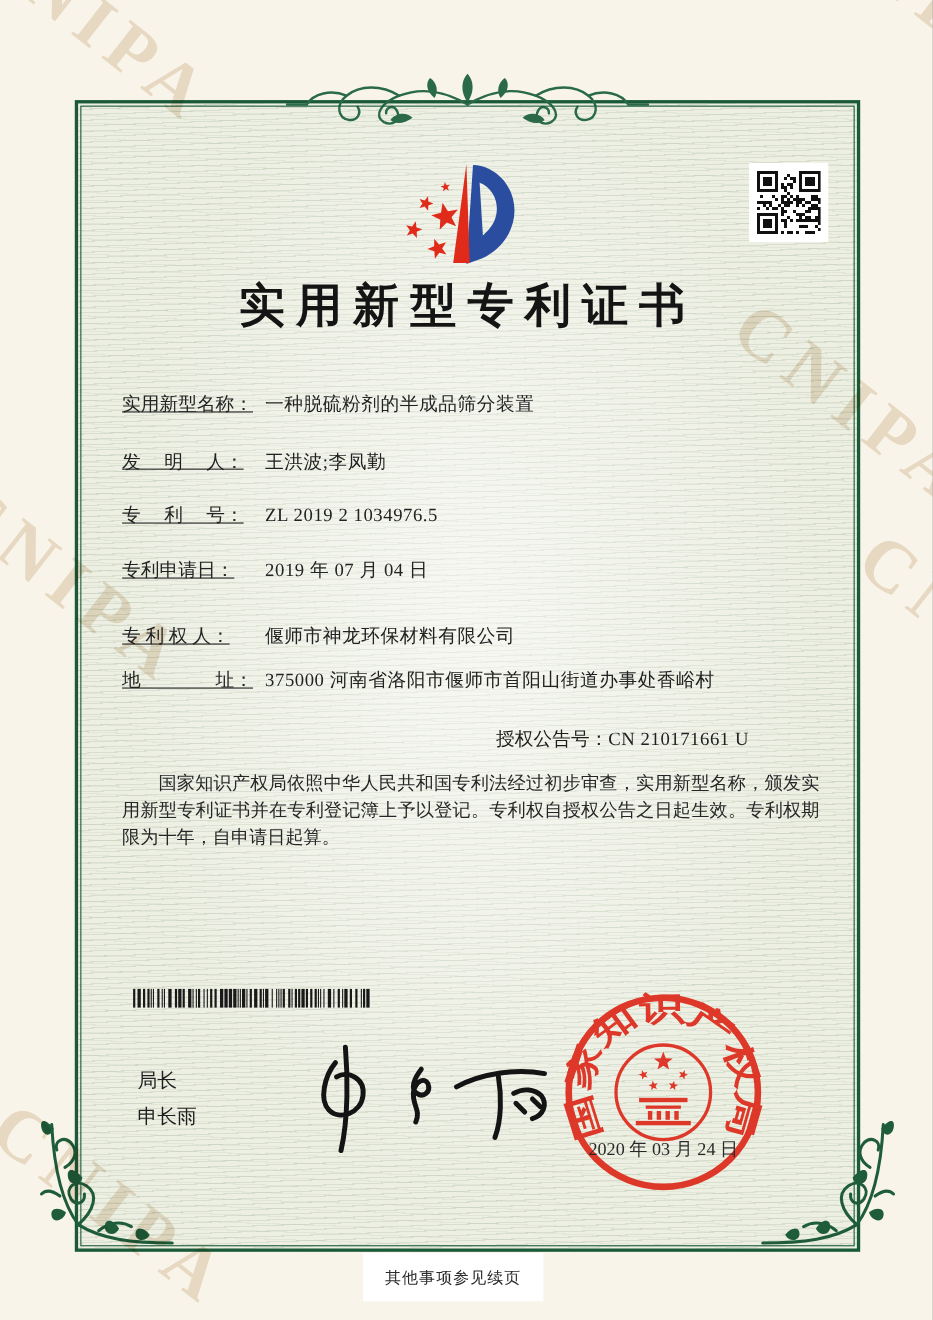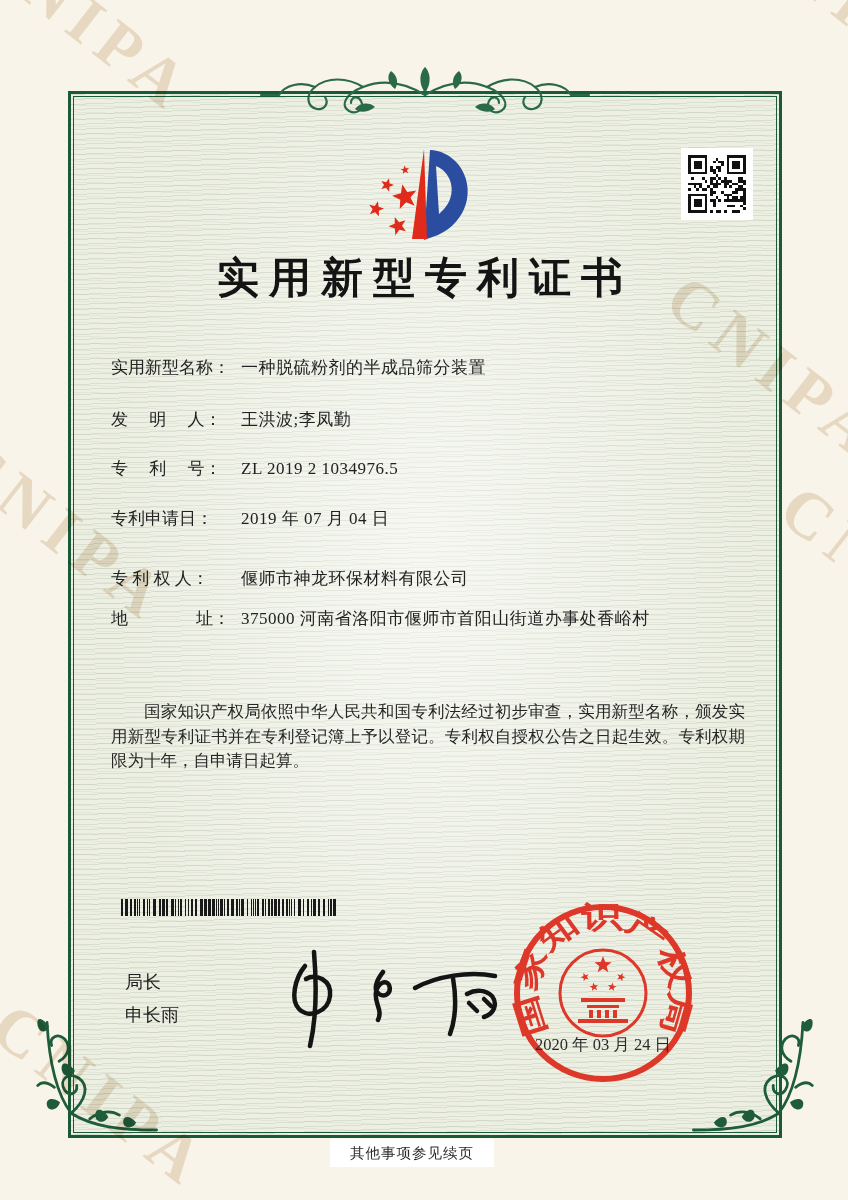--- a/index.html
+++ b/index.html
@@ -66,21 +66,21 @@
   .fields{position:absolute;left:40px;top:262px;width:640px;font-size:17px;}
   .frow{position:absolute;left:0;white-space:nowrap;}
   .frow:nth-child(1){top:0;}
   .frow:nth-child(2){top:52px;}
   .frow:nth-child(3){top:101px;}
   .frow:nth-child(4){top:151px;}
   .frow:nth-child(5){top:211px;}
   .frow:nth-child(6){top:251px;}
   .grant-row{position:absolute;top:304px;left:0;white-space:nowrap;}
   .grant-pair2{position:absolute;left:340px;top:0;white-space:nowrap;}
-  .flabel{display:inline-block;min-width:130px;color:#222;}
+  .flabel{display:inline-block;min-width:130px;color:#222;text-decoration:underline;}
   .fvalue{color:#222;letter-spacing:0.5px;}
   
   .paras{
     position:absolute;left:40px;top:606px;width:634px;
     font-size:16.5px;line-height:24.5px;text-align:justify;color:#262626;
   }
   .paras p{margin:0;text-indent:2em;}
   
   .barcode{
     position:absolute;left:50px;top:805px;
@@ -92,21 +92,21 @@
   .signature{position:absolute;left:172px;top:852px;width:280px;height:105px;}
   
   .seal{position:absolute;left:437px;top:804px;width:190px;height:190px;opacity:0.93;}
   
   .page-footer{
     position:absolute;left:0;top:1002px;width:100%;
     text-align:center;font-size:15px;letter-spacing:3px;color:#333;margin-top:48px;
   }
   .note-box{
     position:absolute;left:330px;top:1139px;
-    width:164px;height:28px;background:#ffffff;
+    width:164px;height:44px;background:#ffffff;
     display:flex;align-items:center;justify-content:center;
     font-size:14.5px;letter-spacing:1px;color:#2a2a2a;
     z-index:3;
   }
   
   .top-flourish{
     position:absolute;left:50%;top:-31px;transform:translateX(-50%);
     width:340px;height:64px;pointer-events:none;
   }
   .corner-orn{position:absolute;width:132px;height:130px;pointer-events:none;}
@@ -424,20 +424,23 @@
       <div class="frow">
         <span class="flabel">专利申请日：</span><span class="fvalue">2019 年 07 月 04 日</span>
       </div>
       <div class="frow">
         <span class="flabel">专 利 权 人：</span><span class="fvalue">偃师市神龙环保材料有限公司</span>
       </div>
       <div class="frow">
         <span class="flabel">地　　　　址：</span><span class="fvalue">375000 河南省洛阳市偃师市首阳山街道办事处香峪村</span>
       </div>
       <div class="grant-row">
+        <span class="grant-pair2">
+          <span>授权公告号：</span><span class="fvalue">CN 210171661 U</span>
+        </span>
       </div>
     </div>
 
     <div class="paras">
       <p>国家知识产权局依照中华人民共和国专利法经过初步审查，实用新型名称，颁发实用新型专利证书并在专利登记簿上予以登记。专利权自授权公告之日起生效。专利权期限为十年，自申请日起算。</p>
     </div>
 
     <div class="barcode"><i style="width:2px;margin-right:2px"></i><i style="width:3px;margin-right:2px"></i><i style="width:2px;margin-right:2px"></i><i style="width:2px;margin-right:1px"></i><i style="width:1px;margin-right:1px"></i><i style="width:1px;margin-right:3px"></i><i style="width:2px;margin-right:2px"></i><i style="width:1px;margin-right:1px"></i><i style="width:1px;margin-right:3px"></i><i style="width:3px;margin-right:3px"></i><i style="width:2px;margin-right:1px"></i><i style="width:3px;margin-right:1px"></i><i style="width:2px;margin-right:3px"></i><i style="width:3px;margin-right:1px"></i><i style="width:1px;margin-right:2px"></i><i style="width:1px;margin-right:1px"></i><i style="width:2px;margin-right:3px"></i><i style="width:1px;margin-right:2px"></i><i style="width:1px;margin-right:2px"></i><i style="width:2px;margin-right:2px"></i><i style="width:2px;margin-right:3px"></i><i style="width:3px;margin-right:1px"></i><i style="width:3px;margin-right:1px"></i><i style="width:3px;margin-right:1px"></i><i style="width:3px;margin-right:1px"></i><i style="width:1px;margin-right:1px"></i><i style="width:1px;margin-right:1px"></i><i style="width:3px;margin-right:1px"></i><i style="width:1px;margin-right:2px"></i><i style="width:2px;margin-right:2px"></i><i style="width:3px;margin-right:2px"></i><i style="width:2px;margin-right:1px"></i><i style="width:1px;margin-right:1px"></i><i style="width:3px;margin-right:3px"></i><i style="width:1px;margin-right:3px"></i><i style="width:1px;margin-right:1px"></i><i style="width:1px;margin-right:1px"></i><i style="width:1px;margin-right:1px"></i><i style="width:2px;margin-right:3px"></i><i style="width:2px;margin-right:1px"></i><i style="width:1px;margin-right:2px"></i><i style="width:2px;margin-right:1px"></i><i style="width:2px;margin-right:1px"></i><i style="width:3px;margin-right:1px"></i><i style="width:2px;margin-right:2px"></i><i style="width:2px;margin-right:2px"></i><i style="width:2px;margin-right:1px"></i><i style="width:1px;margin-right:1px"></i><i style="width:1px;margin-right:2px"></i><i style="width:1px;margin-right:3px"></i><i style="width:3px;margin-right:2px"></i><i style="width:1px;margin-right:3px"></i><i style="width:2px;margin-right:2px"></i><i style="width:1px;margin-right:1px"></i><i style="width:3px;margin-right:2px"></i><i style="width:2px;margin-right:3px"></i><i style="width:2px;margin-right:3px"></i><i style="width:1px;margin-right:1px"></i><i style="width:2px;margin-right:1px"></i><i style="width:3px;margin-right:1px"></i></div>
 
     <div class="signer">

